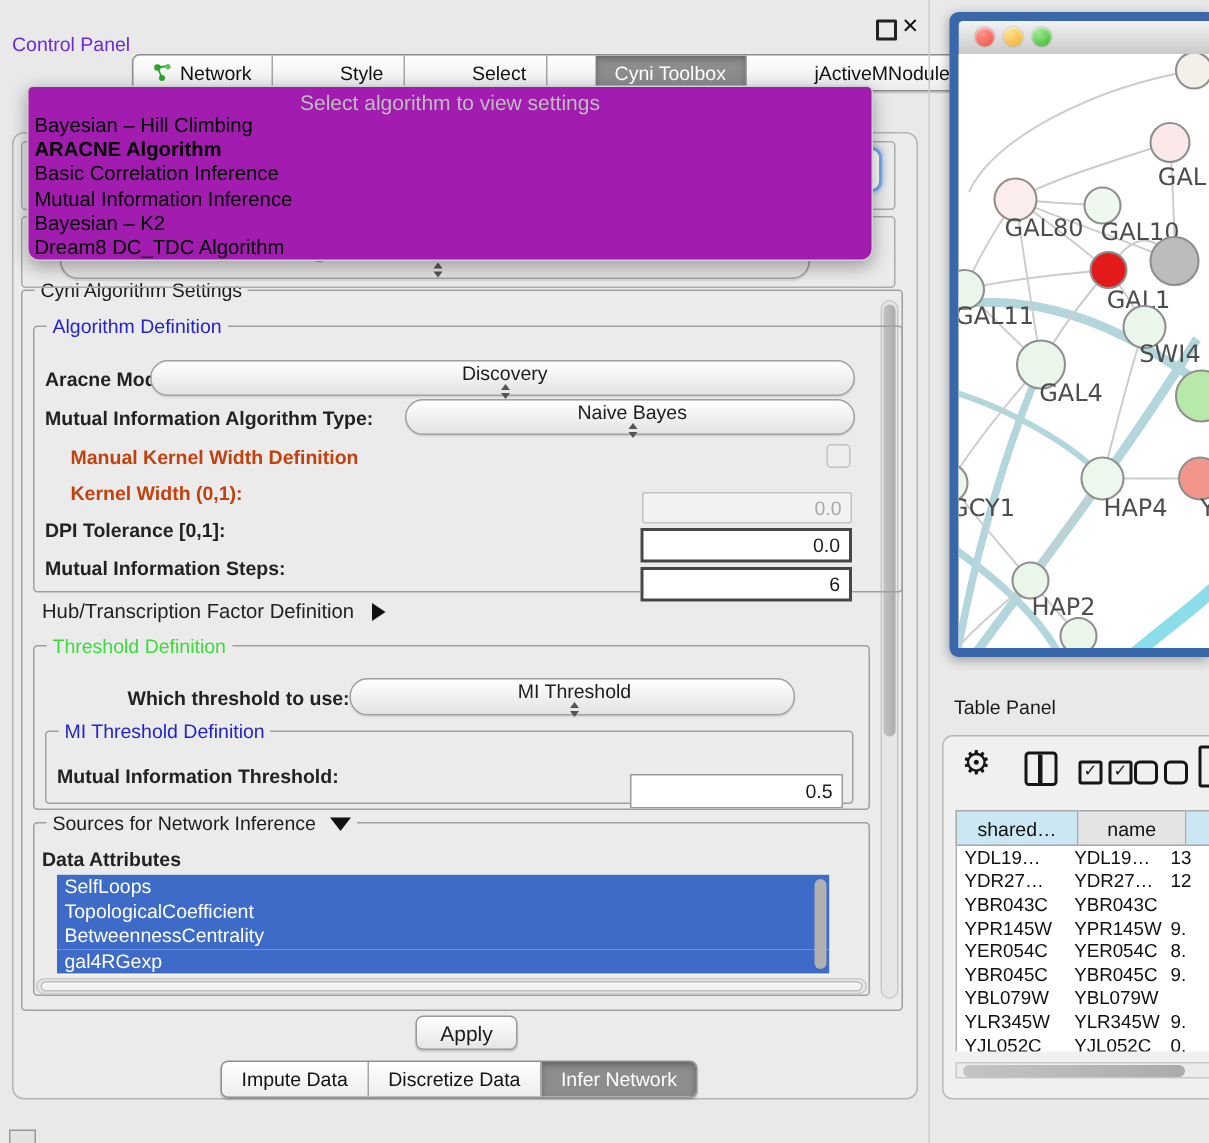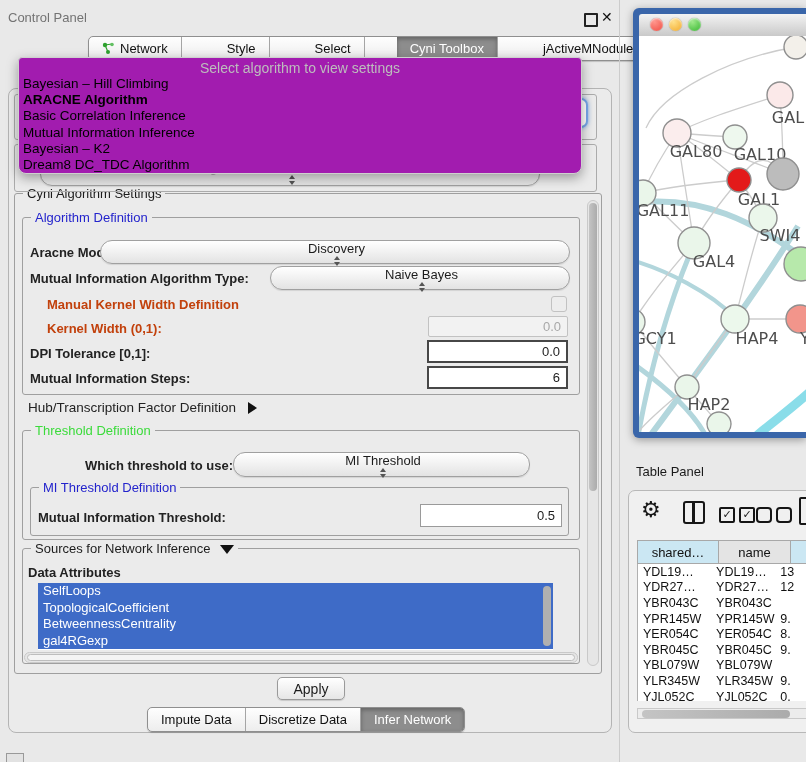--- a/index.html
+++ b/index.html
@@ -16,21 +16,21 @@
   .combo{position:absolute;height:24px;border:1px solid #a0a0a0;border-radius:12px;
          background:linear-gradient(#ffffff,#e3e3e3);display:flex;align-items:center;
          justify-content:space-between;padding:0 9px 0 12px;font-size:13px;
          box-shadow:0 1px 1px rgba(0,0,0,0.10);box-sizing:border-box;flex-direction:column;}
   .stepper{display:flex;flex-direction:column;gap:2px;align-items:center;}
   .stepper i{display:block;width:0;height:0;border-left:3.5px solid transparent;border-right:3.5px solid transparent;}
   .stepper .up{border-bottom:4.5px solid #555;}
   .stepper .dn{border-top:4.5px solid #555;}
   
   .field{position:absolute;background:#fff;border:1px solid #9a9a9a;font-size:13px;
-         display:flex;align-items:center;justify-content:flex-end;padding:0 6px;box-sizing:border-box;}
+         display:flex;align-items:center;justify-content:flex-end;padding:0 6px;box-sizing:border-box;margin-top:12px;}
   .field.dark{border:2px solid #474747;}
   .field.disabled{background:#f2f2f2;color:#a8a8a8;border:1px solid #c2c2c2;border-radius:2px;}
   
   .tabbar{position:absolute;display:flex;height:23px;border:1px solid #8f8f8f;border-radius:5px;
           overflow:hidden;background:linear-gradient(#fefefe,#ededed);box-shadow:0 1px 1px rgba(0,0,0,0.18);}
   .tab{display:flex;align-items:center;gap:5px;padding:0 13px;font-size:13px;border-right:1px solid #a5a5a5;color:#111;white-space:nowrap;}
   .tab:last-child{border-right:none;}
   .tab.sel{background:#8d8d8d;color:#fff;box-shadow:inset 0 2px 4px rgba(0,0,0,0.30);}
   
   #algo-popup{position:absolute;left:18px;top:57px;width:562px;height:115px;background:#a21caf;
@@ -60,21 +60,21 @@
   .tl{position:absolute;width:13px;height:13px;border-radius:50%;box-shadow:inset 0 1px 2px rgba(255,255,255,0.7),0 0 1px rgba(0,0,0,0.5);}
 </style>
 </head>
 <body>
 
 <div id="screen">
 
   <div class="abs" style="left:0;top:0;width:620px;height:762px;">
 
     <div class="abs" style="left:0;top:6px;width:620px;height:26px;">
-      <span class="abs" style="left:8px;top:4px;font-size:13px;color:#737373;">Control Panel</span>
+      <span class="abs" style="left:8px;top:16px;font-size:13px;color:#6d28d9;">Control Panel</span>
       <span class="abs" style="left:584px;top:7px;width:10px;height:10px;border:2px solid #222;border-radius:1px;"></span>
       <span class="abs" style="left:601px;top:3px;font-size:14px;font-weight:bold;color:#111;">✕</span>
     </div>
 
     <div class="tabbar" id="top-tabs" style="left:88px;top:36px;gap:32px;">
         <div class="tab">
           <svg width="13" height="13" viewBox="0 0 13 13">
             <line x1="3" y1="3" x2="10" y2="2" stroke="#2fa12f" stroke-width="1.2"></line>
             <line x1="3" y1="3" x2="6" y2="10" stroke="#2fa12f" stroke-width="1.2"></line>
             <circle cx="3" cy="3" r="2.2" fill="#2fa12f"></circle>
@@ -123,21 +123,21 @@
     </div>
 
     <div class="group" style="left:14px;top:193px;width:586px;height:479px;">
       <span class="gtitle">Cyni Algorithm Settings</span>
     </div>
 
     <div class="sb-track" style="left:587px;top:200px;width:12px;height:466px;">
       <div class="sb-thumb" style="left:1px;top:2px;width:8px;height:288px;"></div>
     </div>
 
-    <div class="group" style="left:22px;top:217px;width:556px;height:176px;">
+    <div class="group" style="left:22px;top:217px;width:556px;height:176px;padding-left:22px;">
       <span class="gtitle" style="color:#2323cc;">Algorithm Definition</span>
     </div>
     <span class="lbl" style="left:30px;top:245px;">Aracne Mode:</span>
     <div class="combo" style="left:100px;top:240px;width:470px;">
       <span>Discovery</span>
       <span class="stepper">
           <i class="up"></i>
           <i class="dn"></i>
         </span>
     </div>

